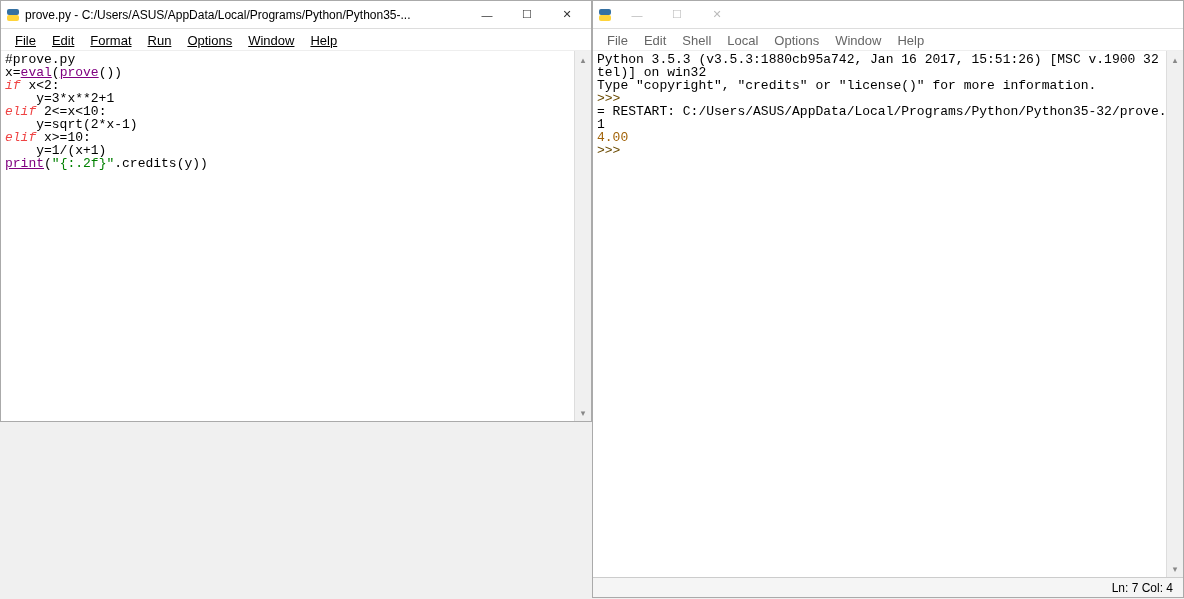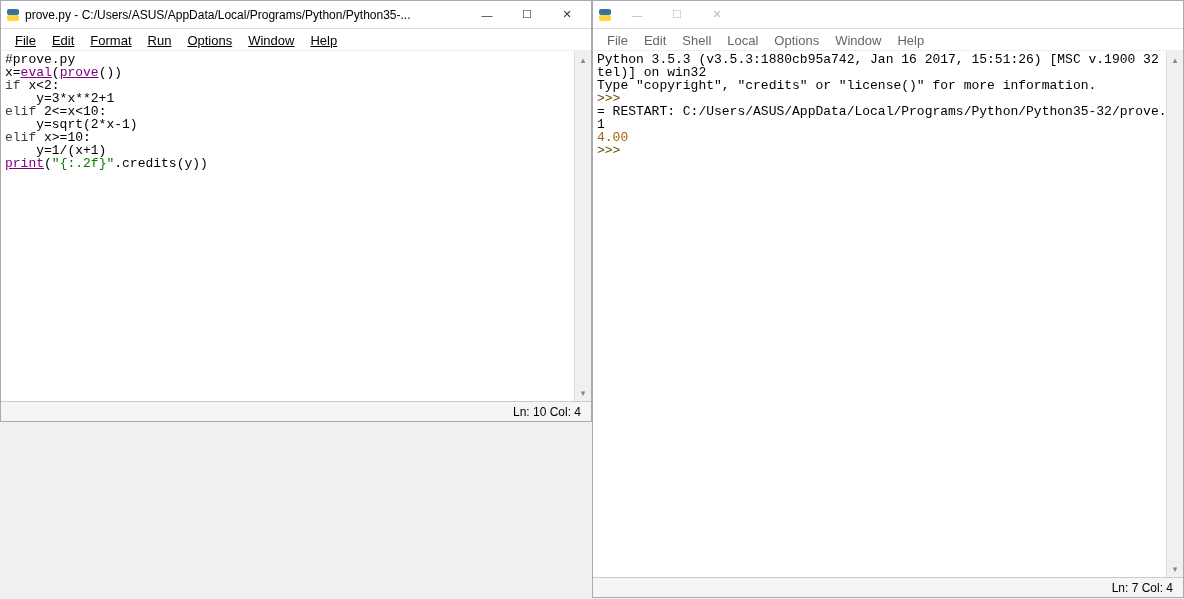--- a/index.html
+++ b/index.html
@@ -18,21 +18,21 @@
 .menubar { display: flex; height: 22px; align-items: flex-end; padding: 0 6px; border-bottom:1px solid #eee; background:#fff; }
 .menubar .menuitem { padding: 2px 8px; font-size: 13px; }
 .menubar .menuitem .ul { text-decoration: underline; }
 .content { flex: 1; position: relative; overflow: hidden; background:#fff; }
 .code { font-family: "Courier New", monospace; font-size: 13px; line-height: 13px; padding: 2px 4px; white-space: pre; }
 .scrollbar-v { position:absolute; right:0; top:0; bottom:0; width:17px; background:#f0f0f0; border-left:1px solid #ddd;}
 .scrollbar-v .arrow { height:17px; display:flex;align-items:center;justify-content:center; color:#888; font-size:9px;}
 .statusbar { height: 20px; border-top: 1px solid #ccc; background:#f5f5f5; display:flex; justify-content:flex-end; align-items:center; padding: 0 10px; font-size:12px; }
 .c-comment { color: #000000; }
 .c-builtin { color: #800080; text-decoration: underline; }
-.c-kw { color: #404040; }
+.c-kw { color: #ef4444; font-style: italic; }
 .c-str { color: #008000; }
 .c-prompt { color: #6a4a00; }
 .c-out { color: #a16207; }
 </style>
 </head>
 <body>
 
 <div class="desktop">
 
 <div class="window left">
@@ -68,23 +68,20 @@
 <span>    y=sqrt(2*x-1)</span>
 <span><span class="c-kw">elif</span><span> x&gt;=10:</span></span>
 <span>    y=1/(x+1)</span>
 <span><span class="c-builtin">print</span><span>(</span><span class="c-str">"{:.2f}"</span><span>.credits(y))</span></span></div>
     <div class="scrollbar-v">
       <div class="arrow">▴</div>
       <div style="flex:1"></div>
       <div class="arrow" style="position:absolute;bottom:0;width:100%;">▾</div>
     </div>
   </div>
-  <div class="statusbar">
-    <span>Ln: 10  Col: 4</span>
-  </div>
 </div>
 
 <div class="window right">
   <div class="titlebar inactive">
     <span class="icon">
           <svg width="14" height="14" viewBox="0 0 14 14">
             <rect x="1" y="1" width="12" height="6" rx="2" fill="#3571a3"></rect>
             <rect x="1" y="7" width="12" height="6" rx="2" fill="#ffd43b"></rect>
           </svg>
         </span>

